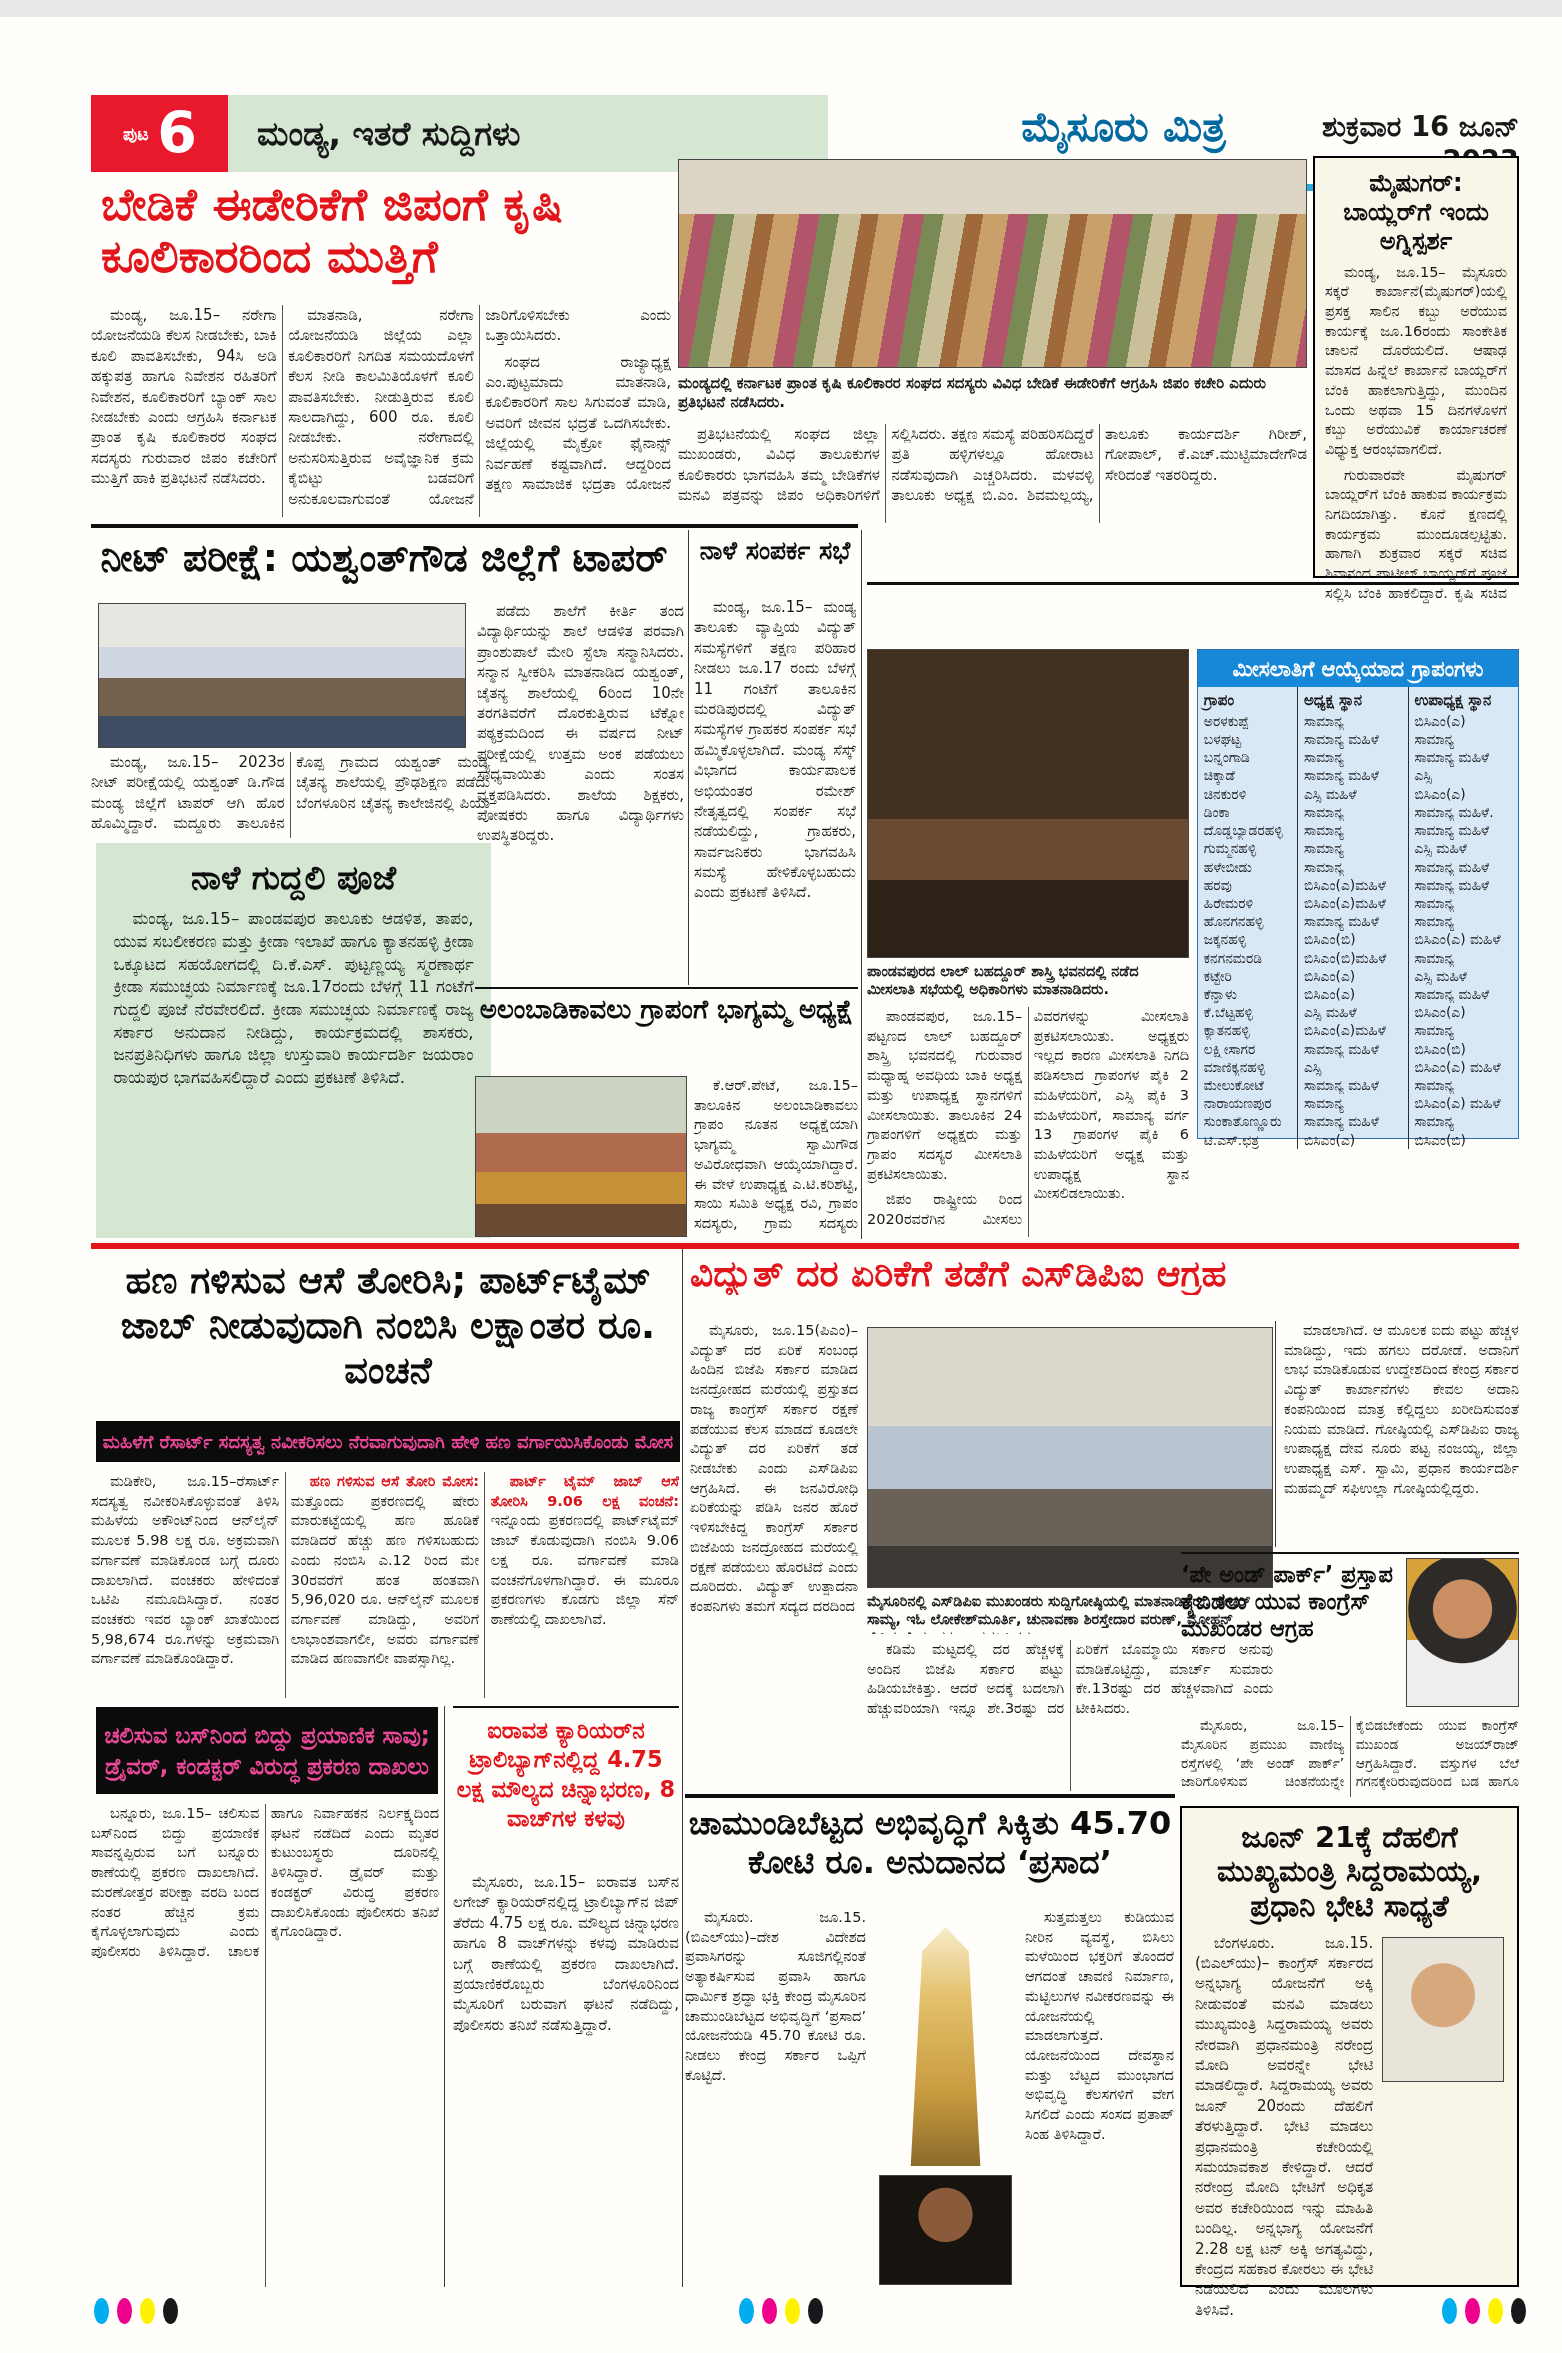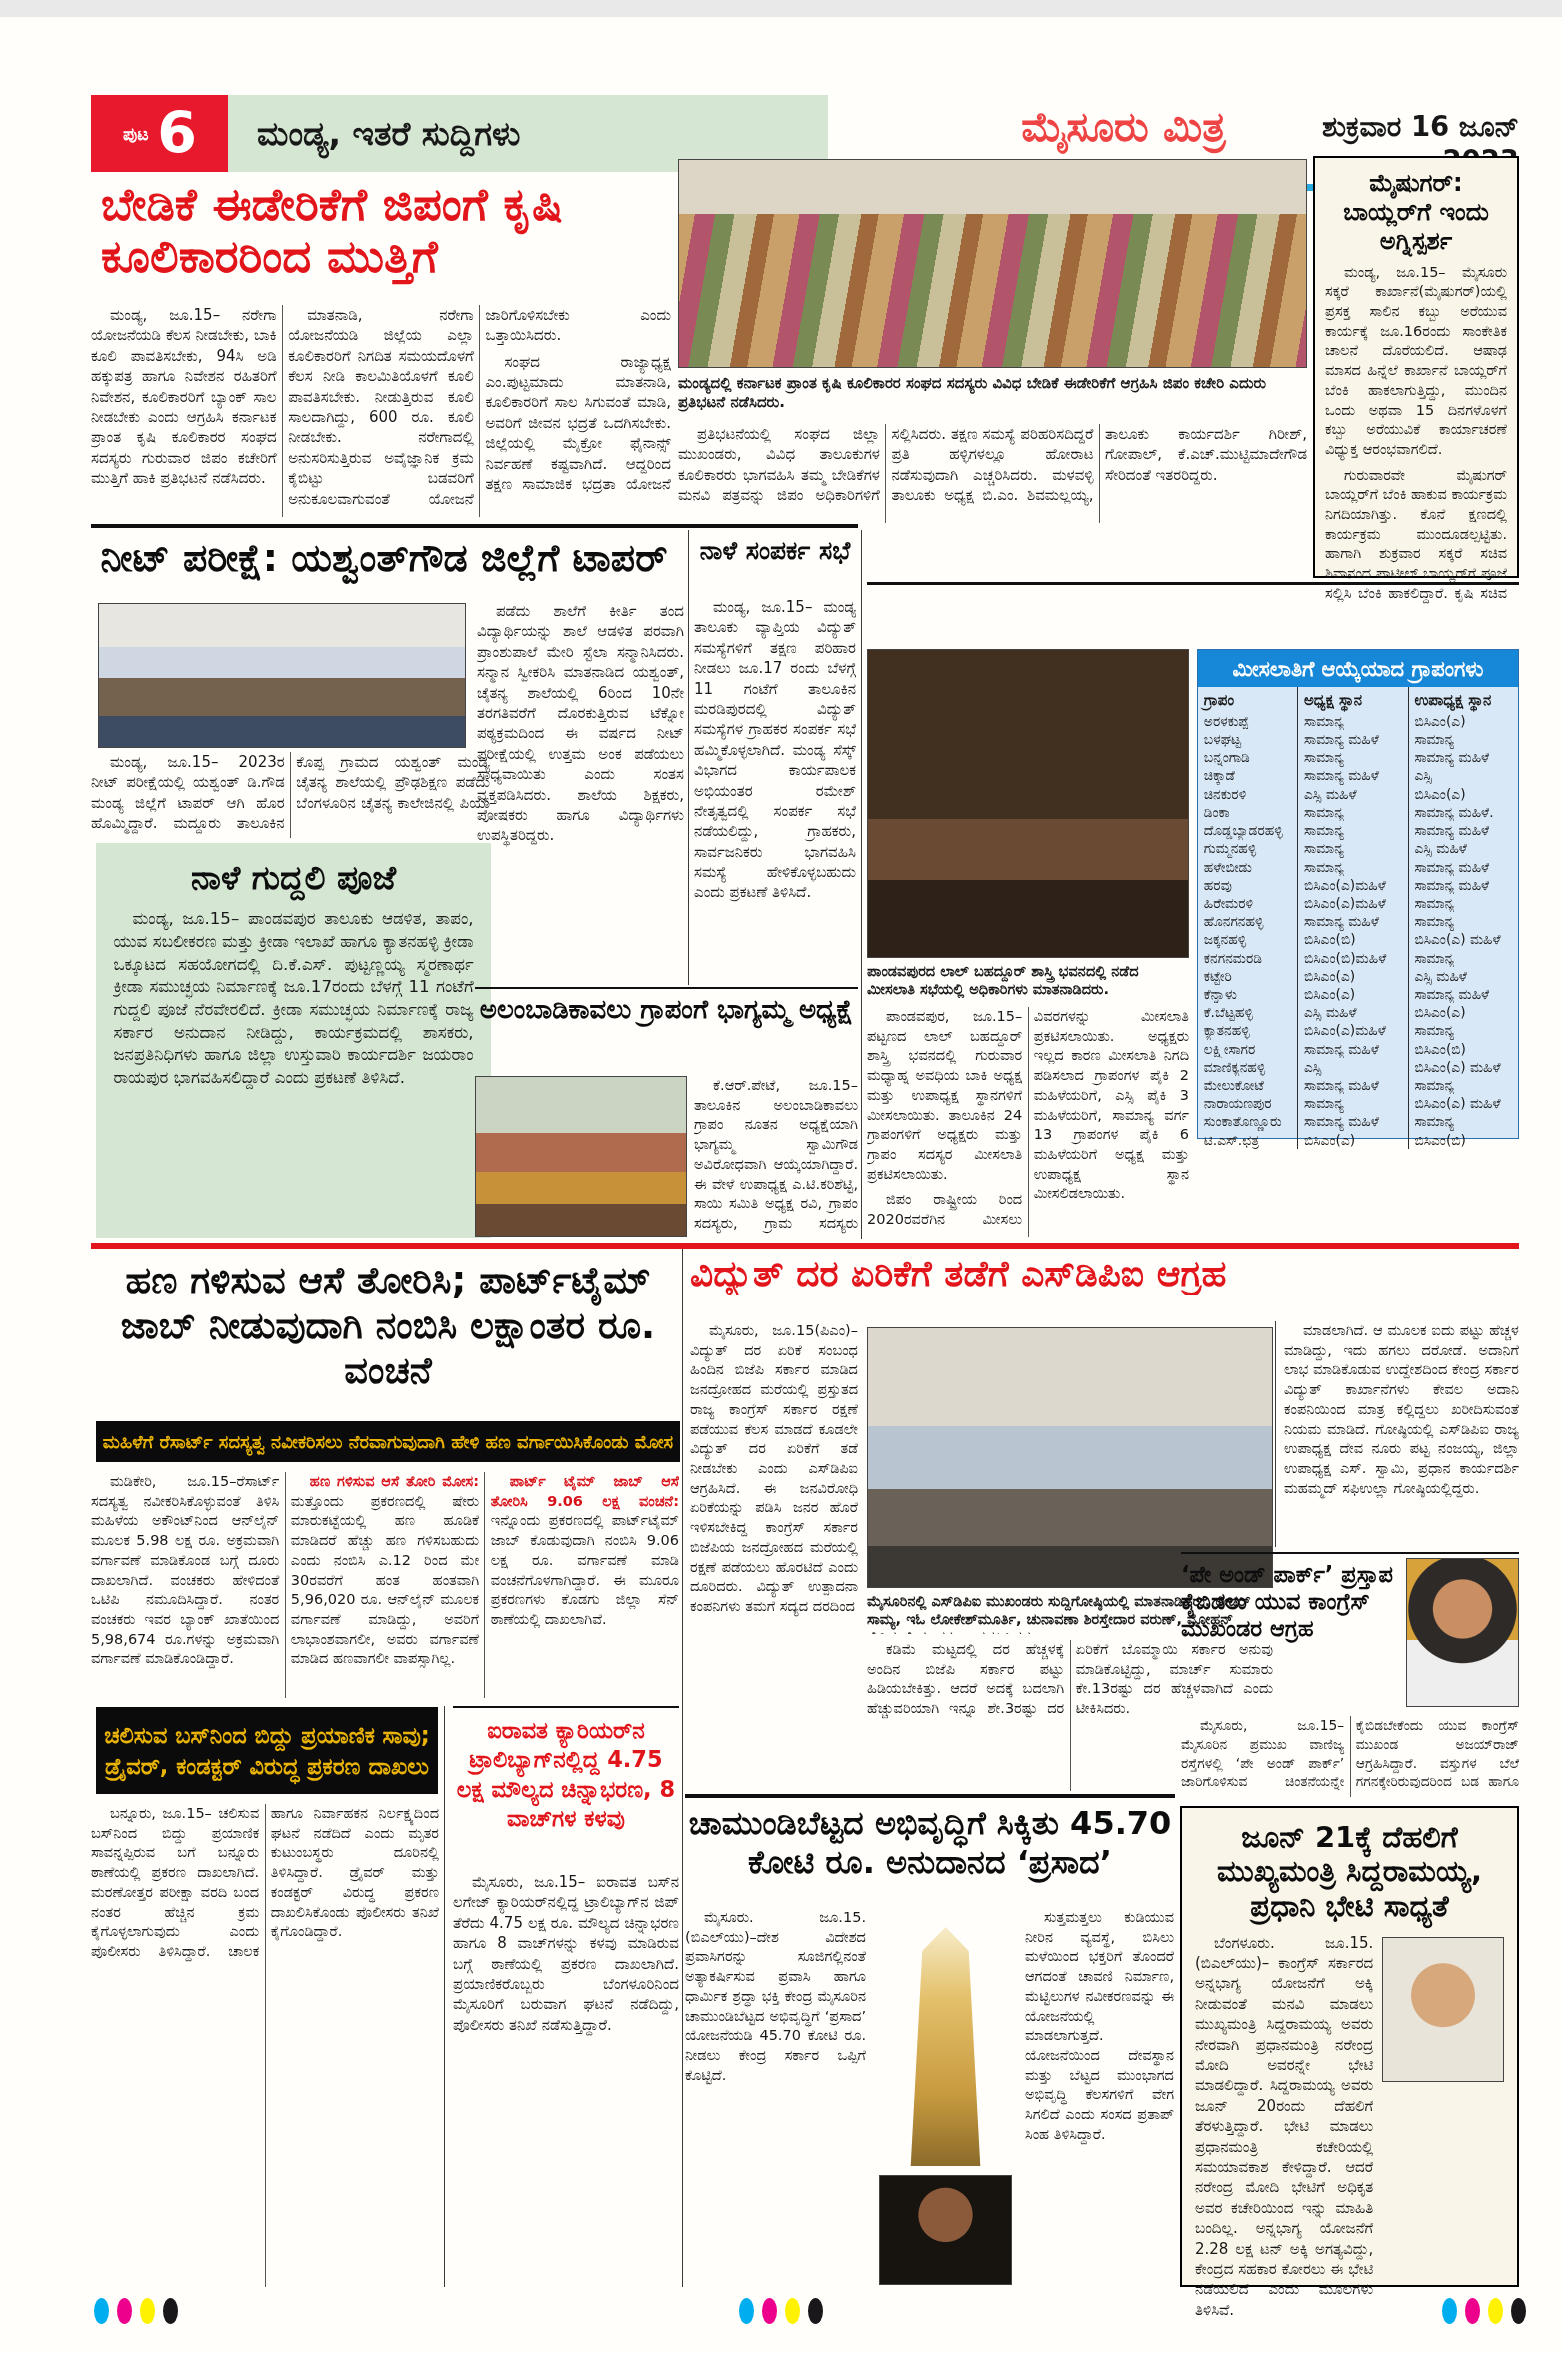--- a/index.html
+++ b/index.html
@@ -11,21 +11,21 @@
   .cols2{column-count:2;column-gap:11.6px;column-rule:0.7px solid #555;}
   .cols3{column-count:3;column-gap:11.6px;column-rule:0.7px solid #555;}
   .headline-red{color:#e2151b;font-weight:bold;line-height:1.16;}
   .headline-black{color:#0d0d0d;font-weight:bold;line-height:1.2;}
   .photo{border:0.7px solid #444;box-sizing:border-box;}
   .caption{font-size:15px;font-weight:bold;line-height:1.25;overflow:hidden;}
   .rule-h{background:#101010;}
   .rule-v{background:#3a3a3a;width:1.4px;}
   .redlead{color:#d8121a;font-weight:bold;}
   .boxed{border:2.2px solid #000;background:#f9f5e9;box-sizing:border-box;}
-  .blackbar{background:#0b0b0b;color:#eab308;font-weight:bold;text-align:center;}
+  .blackbar{background:#0b0b0b;color:#ec4899;font-weight:bold;text-align:center;}
   
   .res-table{border:1.4px solid #2b6fae;background:#d9e8f7;box-sizing:border-box;font-size:13.8px;}
   .res-title{background:#1787d8;color:#fff;font-weight:bold;font-size:21px;text-align:center;
              padding:6.5px 0;}
   .res-grid{display:grid;grid-template-columns:31% 34.5% 34.5%;}
   .res-grid .hd{font-weight:bold;font-size:15px;padding:4.3px 2.9px 2.9px 5.8px;}
   .res-grid .cell{padding:0.7px 1.4px 0.7px 5.8px;line-height:1.22;white-space:nowrap;overflow:hidden;}
   .res-grid .c2,.res-grid .c3{border-left:1.1px solid #2b2b2b;}
   .dot{display:inline-block;width:15px;height:26px;border-radius:50%;margin-right:8px;}
   .greenbox{background:#d5e6d3;}
@@ -36,21 +36,21 @@
 <div class="page">
 
   <div class="abs" style="left:91px;top:78px;width:138px;height:77px;background:#e8192c;color:#fff;
               display:flex;align-items:center;justify-content:center;gap:8.7px;">
     <span style="font-size:17.4px;font-weight:bold;">ಪುಟ</span>
     <span style="font-size:57px;font-weight:bold;line-height:1;">6</span>
   </div>
   <div class="abs greenbox" style="left:228px;top:78px;width:600px;height:77px;display:flex;align-items:center;">
     <span style="font-size:33px;font-weight:bold;padding-left:29px;">ಮಂಡ್ಯ, ಇತರೆ ಸುದ್ದಿಗಳು</span>
   </div>
-  <div class="abs" style="left:964px;top:86px;width:319px;text-align:center;color:#ef4444;
+  <div class="abs" style="left:964px;top:86px;width:319px;text-align:center;color:#0369a1;
               font-size:41px;font-weight:bold;">ಮೈಸೂರು ಮಿತ್ರ</div>
   <div class="abs" style="left:1290px;top:93px;width:229px;text-align:right;font-size:27.5px;font-weight:bold;">ಶುಕ್ರವಾರ 16 ಜೂನ್ 2023</div>
   <div class="abs" style="left:841px;top:167px;width:678px;height:6.5px;background:#2baadf;"></div>
 
   <div class="abs headline-red" style="left:101px;top:162px;width:587px;font-size:45px;">ಬೇಡಿಕೆ ಈಡೇರಿಕೆಗೆ ಜಿಪಂಗೆ ಕೃಷಿ ಕೂಲಿಕಾರರಿಂದ ಮುತ್ತಿಗೆ</div>
   <div class="abs photo" style="left:678px;top:142px;width:629px;height:209px;
               background:
                linear-gradient(180deg,#ddd5c6 0 26%,transparent 26%),
                repeating-linear-gradient(100deg,#caa06a 0 25px,#b3556a 25px 45px,#7a8a55 45px 64px,#c9c09a 64px 86px,#a0693c 86px 103px);"></div>
   <div class="abs body-text cols3" style="left:91px;top:288px;width:580px;height:212px;">

